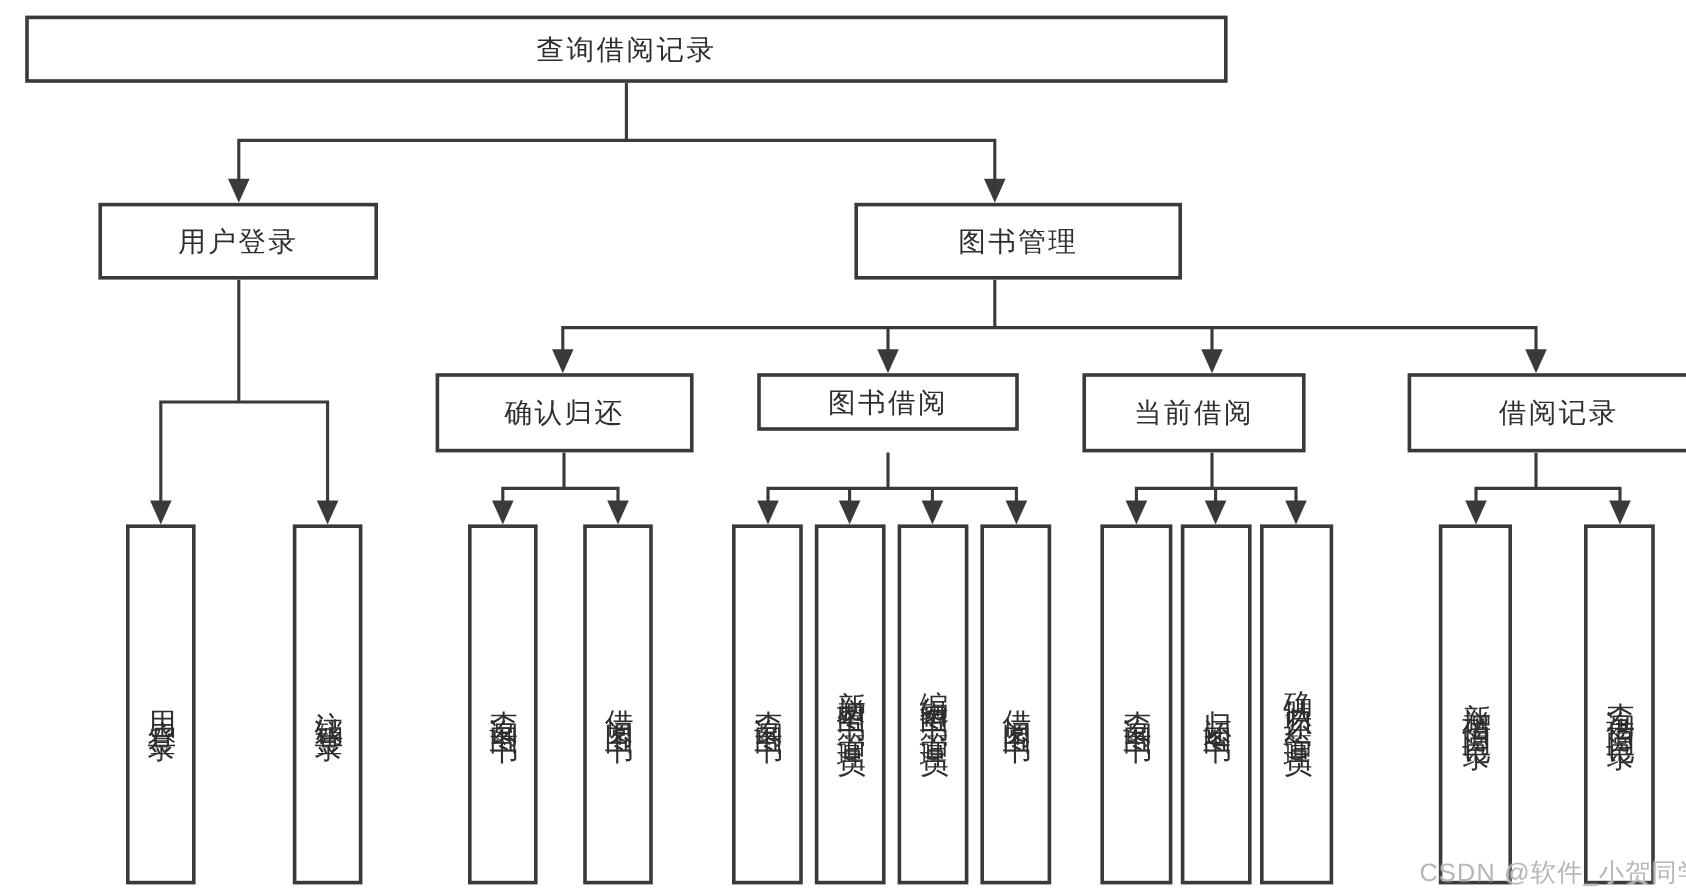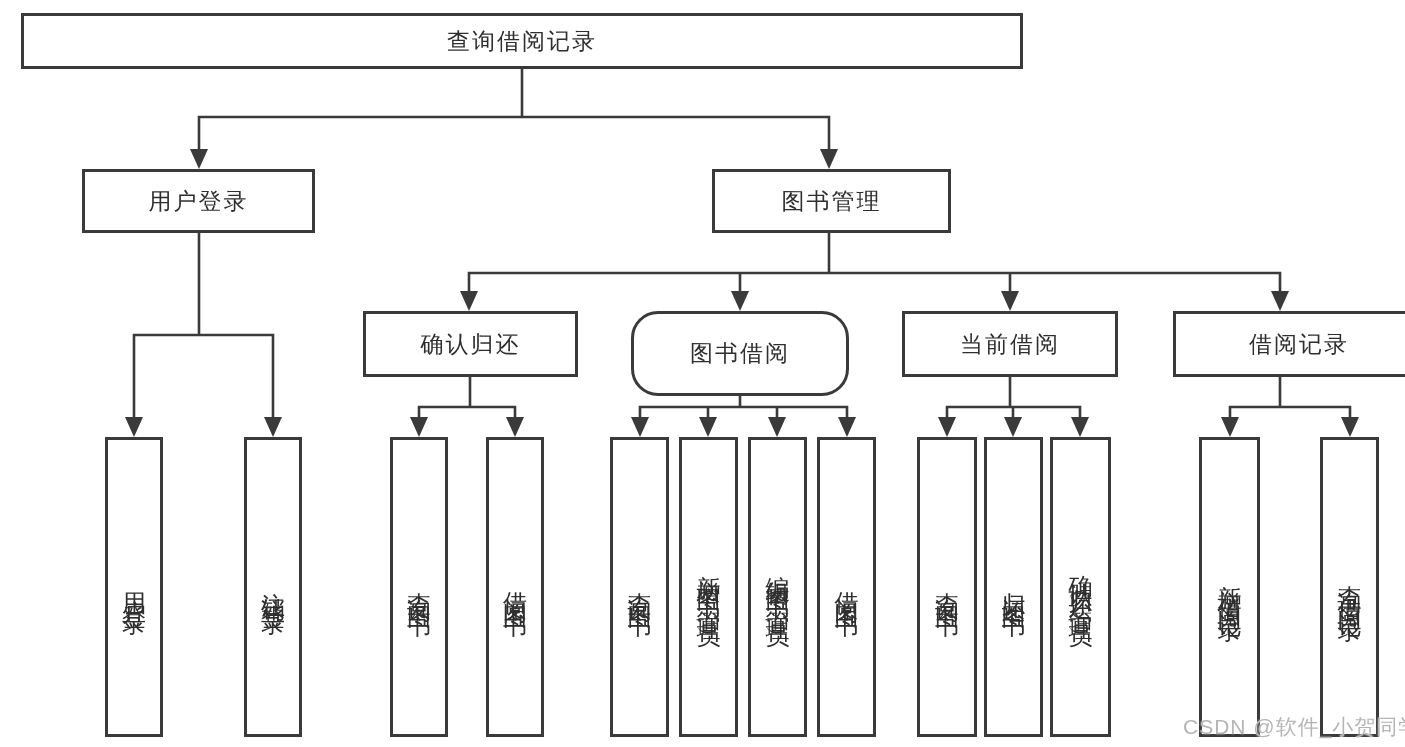--- a/index.html
+++ b/index.html
@@ -62,31 +62,31 @@
     </g>
   </svg>
 
   <div class="node h" style="left:21px;top:13px;width:1002px;height:56px;">
     <span>查询借阅记录</span>
   </div>
 
   <div class="node h" style="left:82px;top:169px;width:233px;height:64px;">
     <span>用户登录</span>
   </div>
-  <div class="node h" style="left:712px;top:169px;width:239px;height:64px;">
+  <div class="node h" style="left:712px;top:169px;width:273px;height:64px;">
     <span>图书管理</span>
   </div>
 
   <div class="node h" style="left:363px;top:311px;width:215px;height:66px;">
     <span>确认归还</span>
   </div>
-  <div class="node h" style="left:631px;top:311px;width:218px;height:85px;border-radius:27px;">
+  <div class="node h" style="left:631px;top:311px;width:218px;height:48px;">
     <span>图书借阅</span>
   </div>
-  <div class="node h" style="left:902px;top:311px;width:216px;height:66px;">
+  <div class="node h" style="left:902px;top:311px;width:186px;height:66px;">
     <span>当前借阅</span>
   </div>
   <div class="node h" style="left:1173px;top:311px;width:252px;height:66px;">
     <span>借阅记录</span>
   </div>
 
   <div class="node v" style="left:105px;top:437px;width:58px;height:300px;">
     <span>用户登录</span>
   </div>
   <div class="node v" style="left:244px;top:437px;width:58px;height:300px;">

